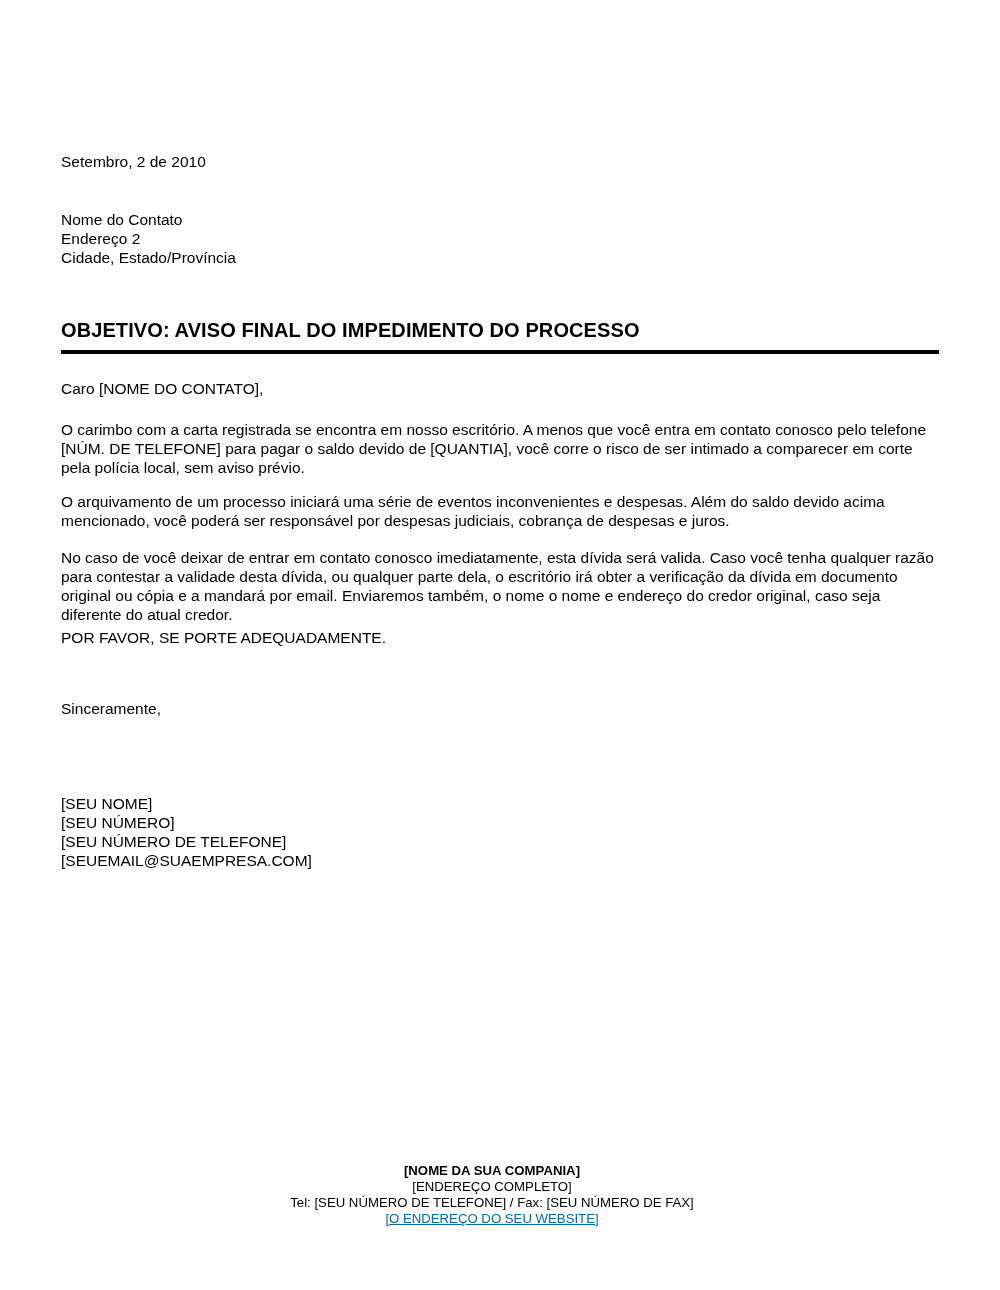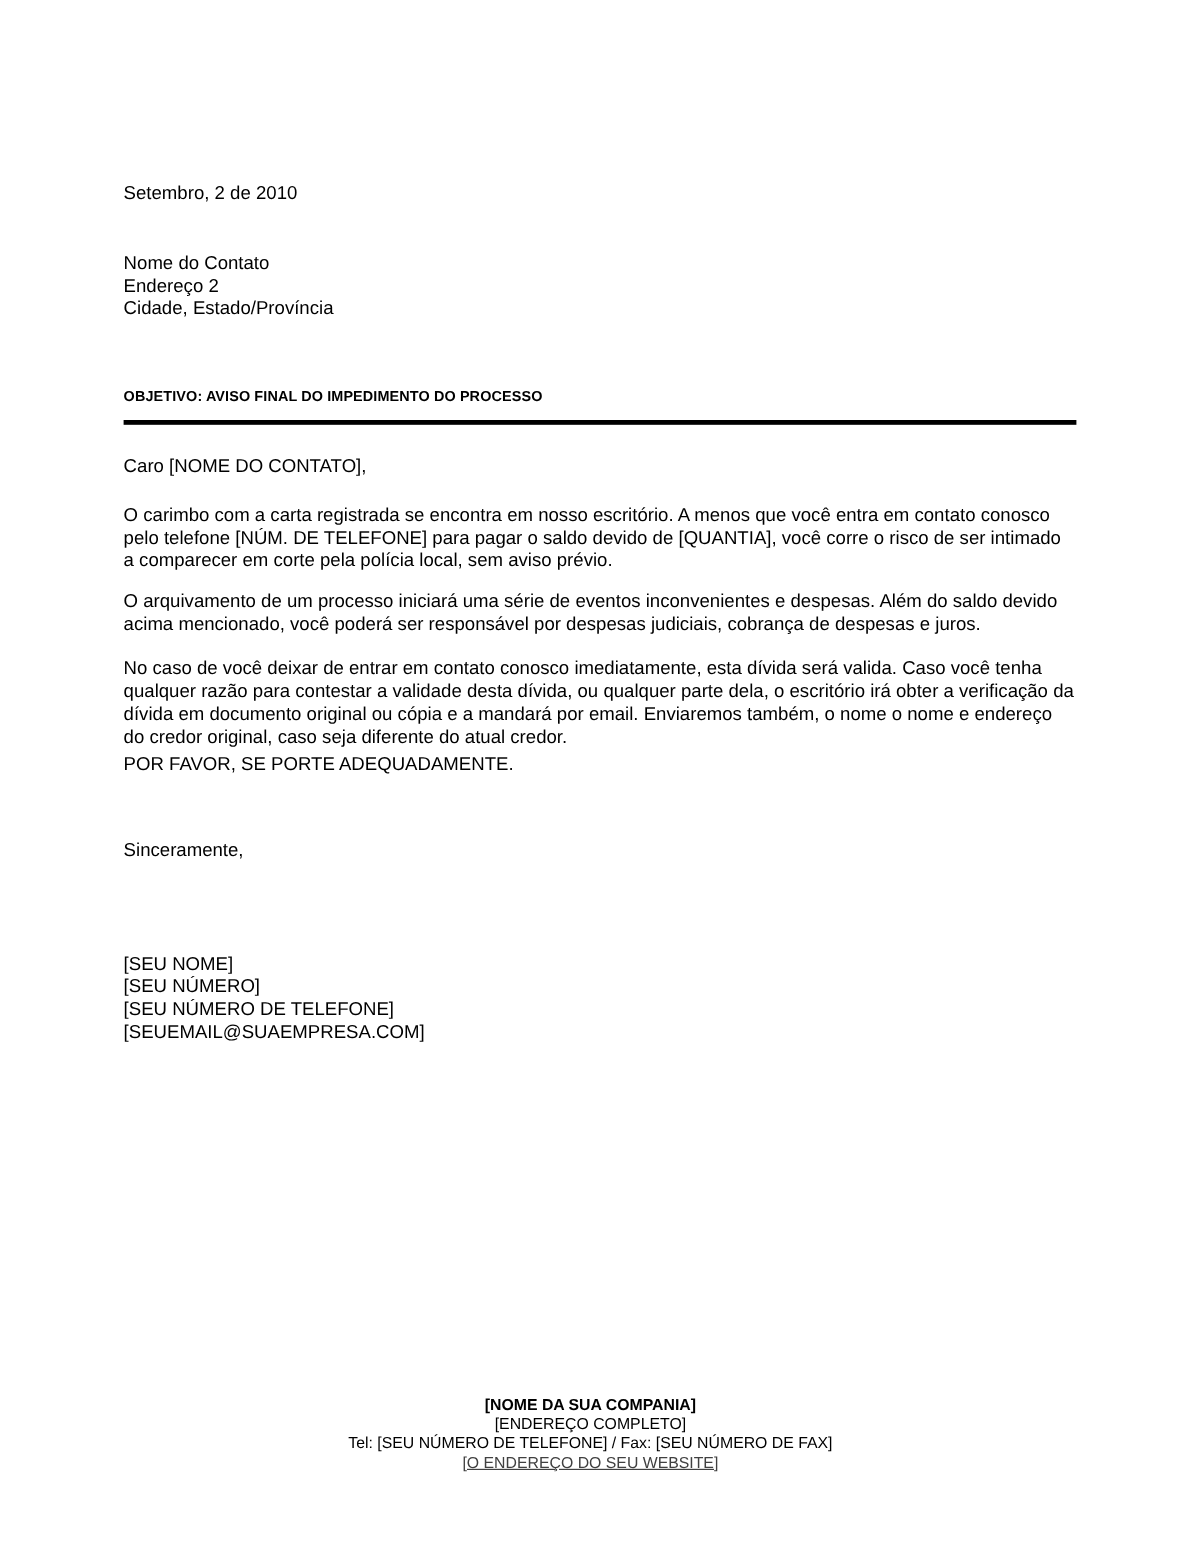--- a/index.html
+++ b/index.html
@@ -14,32 +14,32 @@
     overflow: hidden;
     font-family: "Liberation Sans", "DejaVu Sans", sans-serif;
     color: #000000;
     font-size: 15.5px;
     line-height: 19px;
     -webkit-font-smoothing: antialiased;
   }
   .page {
     position: absolute;
     inset: 0;
-    padding: 0 103px;
+    padding: 0 61px;
     box-sizing: border-box;
   }
   p, h1 { margin: 0; padding: 0; }
 
   .date        { margin-top: 152px; }
   .recipient   { margin-top: 39px; }
   .recipient div { height: 19px; }
 
   .subject-wrap { margin-top: 54px; }
   .subject {
-    font-size: 12px;
+    font-size: 20px;
     font-weight: bold;
     letter-spacing: 0.1px;
     line-height: 19px;
   }
   .subject-rule {
     height: 4px;
     background: #000000;
     margin-top: 10px;
   }
 
@@ -56,21 +56,21 @@
     position: absolute;
     top: 1163px;
     left: 0;
     right: 16px;
     text-align: center;
     font-size: 13.2px;
     line-height: 16px;
   }
   .footer .company { font-weight: bold; }
   .footer a.website {
-    color: #404040;
+    color: #0369a1;
     text-decoration: underline;
     cursor: pointer;
   }
 </style>
 </head>
 <body>
 
 <div class="page">
 
   <p class="date">Setembro, 2 de 2010</p>

